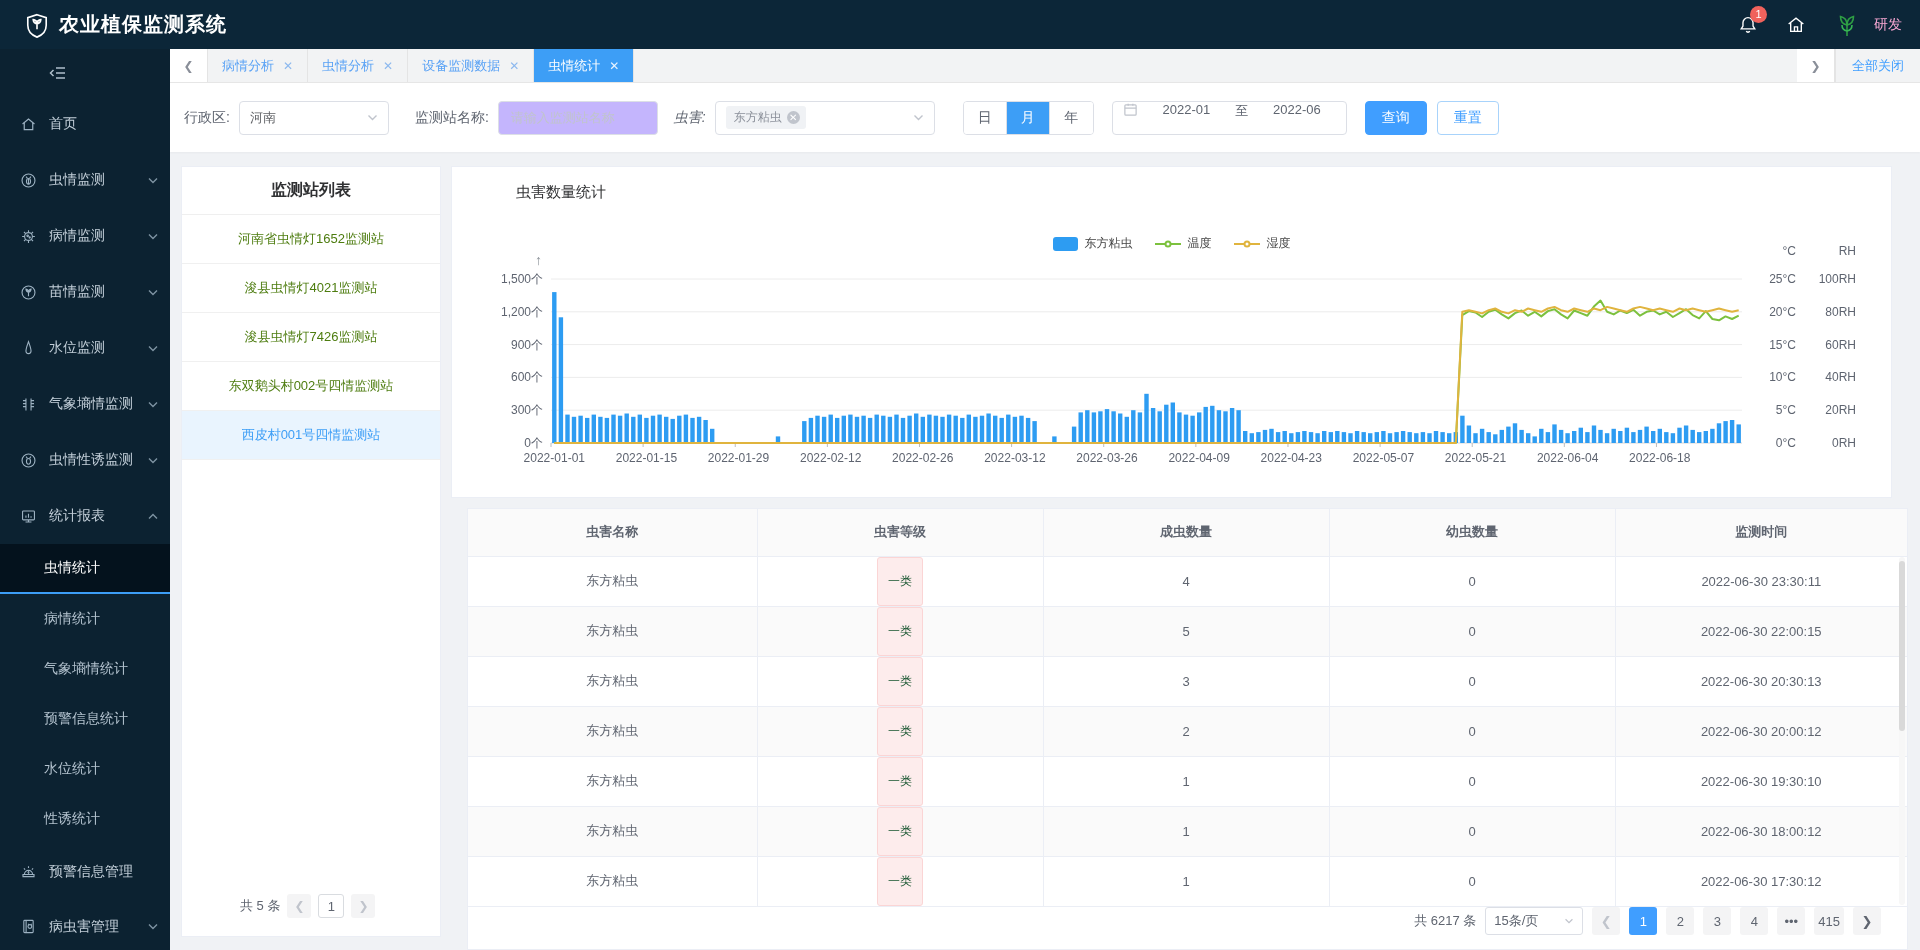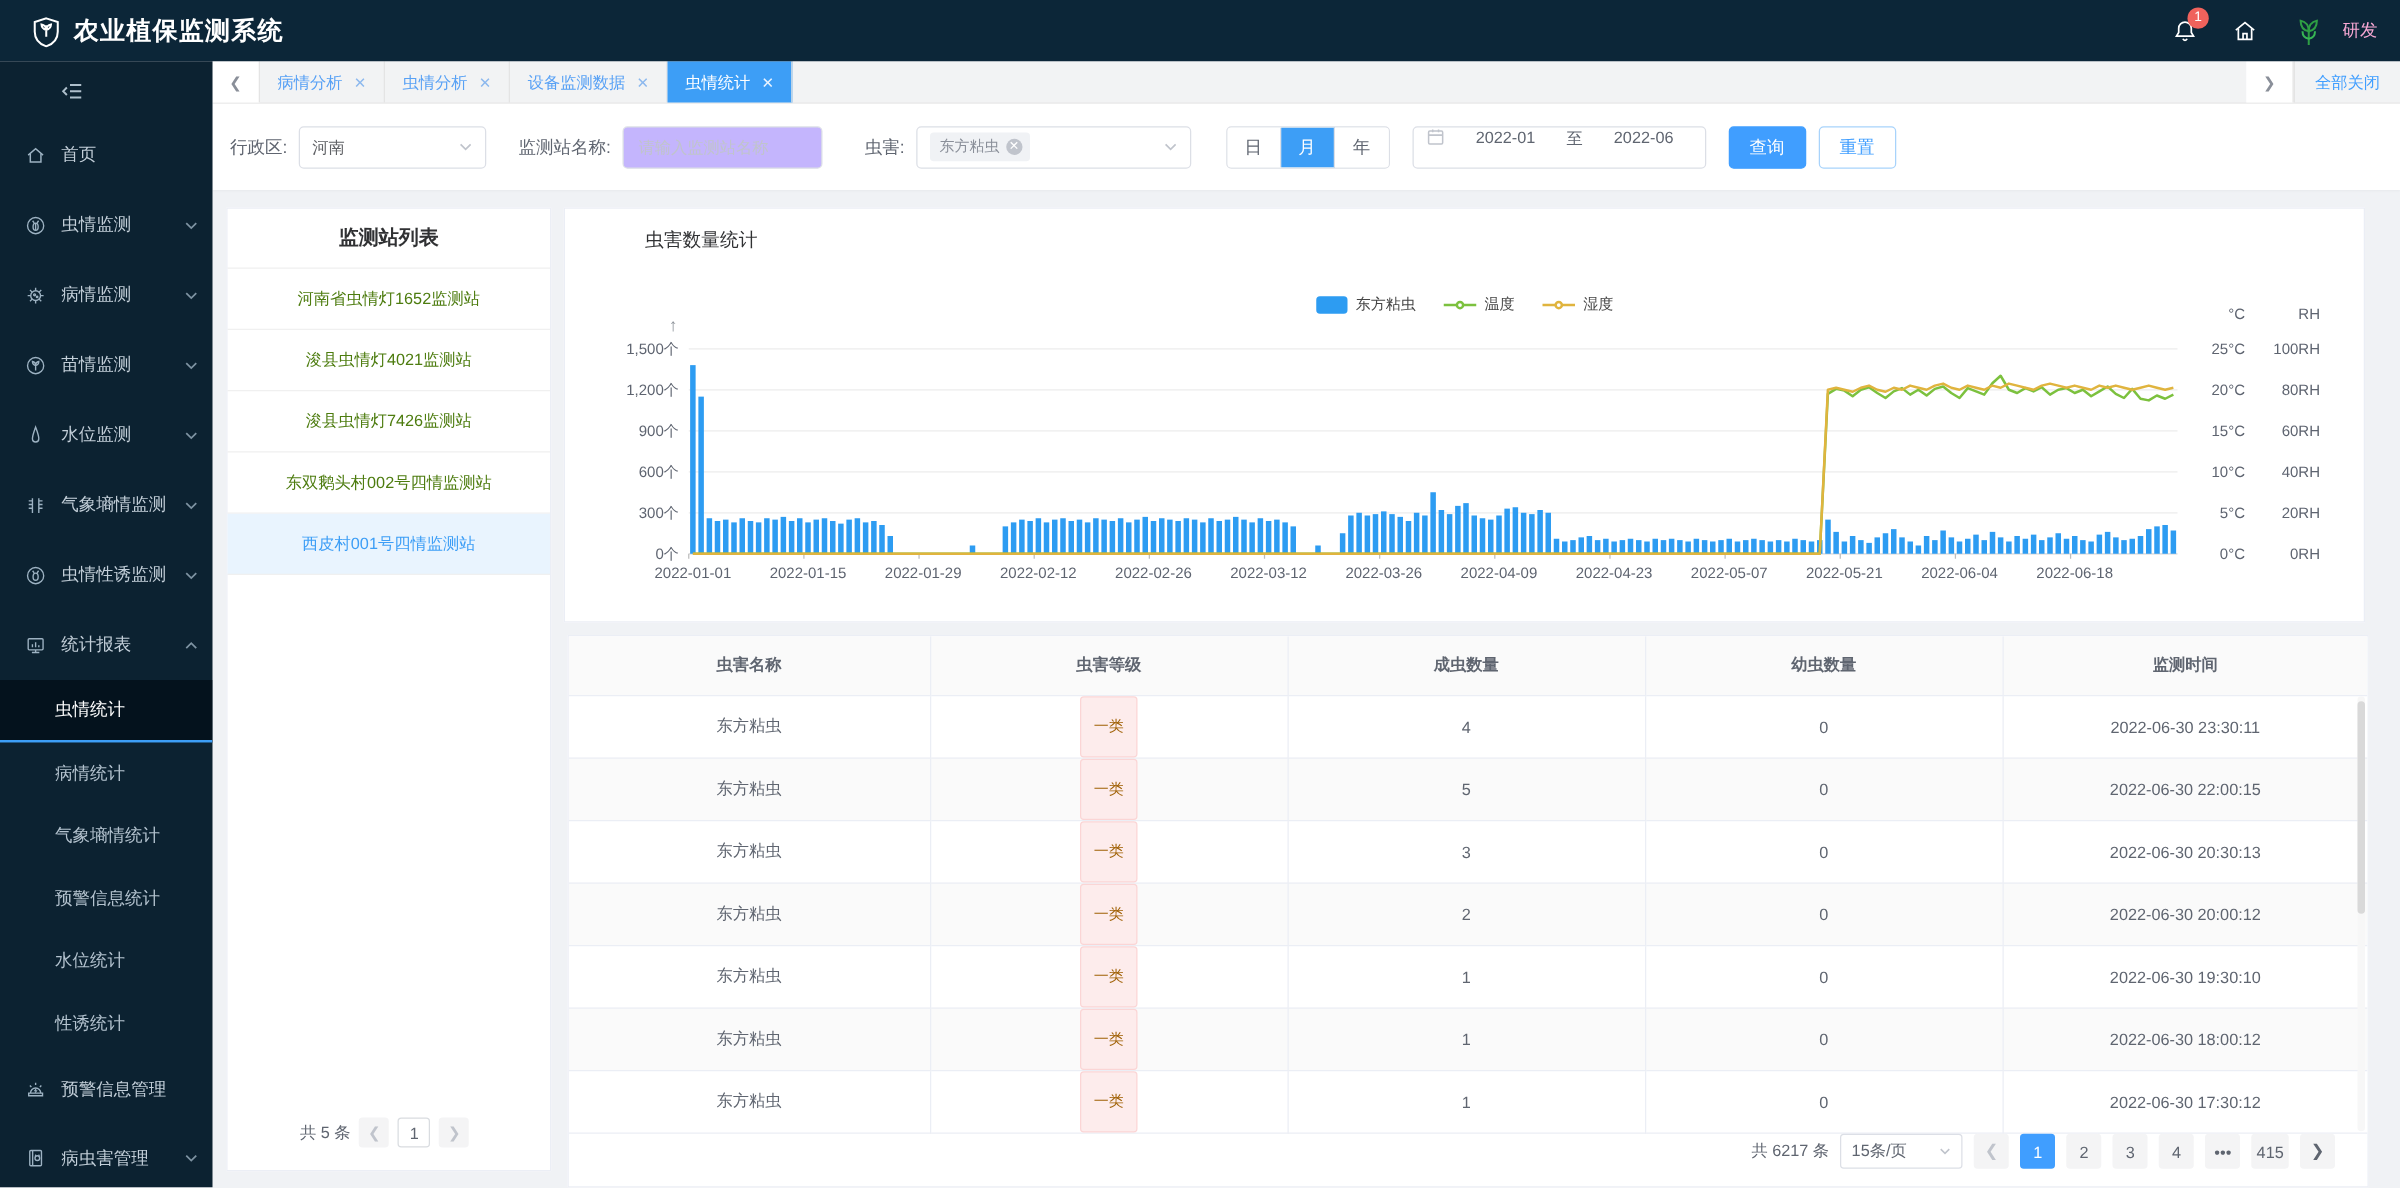--- a/index.html
+++ b/index.html
@@ -79,27 +79,27 @@
   .chartpanel { left:281px; top:14px; width:1441px; height:332px; }
   .ch-title { position:absolute; left:64px; top:16px; font-size:15px; color:#303133; }
   .legend { position:absolute; top:68px; left:50%; transform:translateX(-50%); display:flex; align-items:center; gap:22px; }
   .lg-item { display:flex; align-items:center; gap:7px; font-size:12px; color:#444; cursor:pointer; }
   .lg-bar { width:25px; height:14px; border-radius:3px; }
   .lg-line { position:relative; width:26px; height:2px; }
   .lg-line .ring { position:absolute; left:50%; top:50%; transform:translate(-50%,-50%); width:7px; height:7px; border-radius:50%; background:#fff; border:2px solid; }
   .chart-svg { position:absolute; left:0; top:0; }
 
   
-  .tablepanel { left:284px; top:356px; width:1441px; height:442px; overflow:hidden; }
+  .tablepanel { left:297px; top:356px; width:1441px; height:442px; overflow:hidden; }
   table.dt { border-collapse:collapse; width:1439px; table-layout:fixed; }
   table.dt th { height:47px; background:#fafafa; color:#5f6570; font-weight:bold; font-size:13px; border-bottom:1px solid #ebeef5; border-right:1px solid #ebeef5; }
   table.dt th:last-child, table.dt td:last-child { border-right:none; }
   table.dt td { height:49px; text-align:center; color:#5f6570; font-size:13px; border-bottom:1px solid #ebeef5; border-right:1px solid #ebeef5; background:#fff; }
   table.dt tr.stripe td { background:#fafafa; }
-  .lvl-badge { display:inline-block; padding:15px 10px; font-size:12px; color:#a16207; background:#fdecec; border:1px solid #fbd5d5; border-radius:3px;text-align:right; }
+  .lvl-badge { display:inline-block; padding:15px 10px; font-size:12px; color:#14532d; background:#fdecec; border:1px solid #fbd5d5; border-radius:3px;text-align:right; }
   .vscroll { position:absolute; right:2px; top:48px; width:6px; height:348px; background:#f7f7f7; border-radius:3px; }
   .vscroll .thumb { position:absolute; top:4px; left:0; width:6px; height:170px; background:#d9d9d9; border-radius:3px; }
   .tb-pager { position:absolute; right:26px; top:398px; display:flex; align-items:center; gap:9px; color:#5f6570; }
   .ps-select { width:98px; height:28px; border:1px solid #dcdfe6; border-radius:3px; display:flex; align-items:center; padding:0 8px; gap:6px; cursor:pointer; background:#fff; }
   .ps-select .chev { margin-left:auto; color:#c0c4cc; }
   .pg-btn { min-width:28px; height:28px; padding:0 4px; border-radius:3px; background:#f4f4f5; color:#5f6570; display:flex; align-items:center; justify-content:center; cursor:pointer; font-size:13px; }
   .pg-btn.disabled { color:#c0c4cc; }
   .pg-btn.active { background:#409eff; color:#fff; }
   svg.ic { display:block; }
 </style>
@@ -344,21 +344,21 @@
       <div class="sel" style="width:150px;margin-left:9px;">
         <span>河南</span>
         <span class="chev">
             <svg class="ic" width="11" height="7" viewBox="0 0 10 7" fill="none" stroke="#c0c4cc" stroke-width="1.4">
               <path d="M1 1.5 L5 5.5 L9 1.5"></path>
             </svg>
           </span>
       </div>
       <span class="f-label" style="margin-left:26px;">监测站名称:</span>
       <input class="input" style="margin-left: 9px;" placeholder="请输入监测站名称">
-      <span class="f-label" style="margin-left:34px;">虫害:</span>
+      <span class="f-label" style="margin-left:16px;font-style:italic;">虫害:</span>
       <div class="sel" style="width:220px;margin-left:9px;">
         <span class="tag">
           <span>东方粘虫</span>
           <span class="tag-x">✕</span>
         </span>
         <span class="chev">
             <svg class="ic" width="11" height="7" viewBox="0 0 10 7" fill="none" stroke="#c0c4cc" stroke-width="1.4">
               <path d="M1 1.5 L5 5.5 L9 1.5"></path>
             </svg>
           </span>

